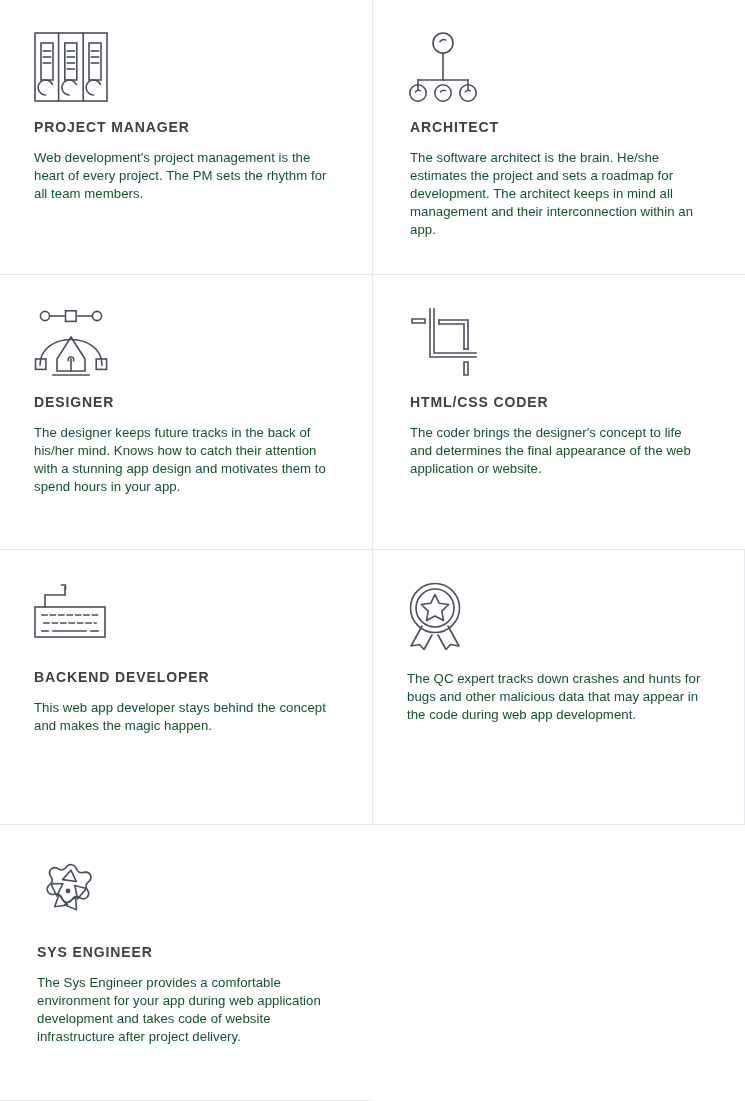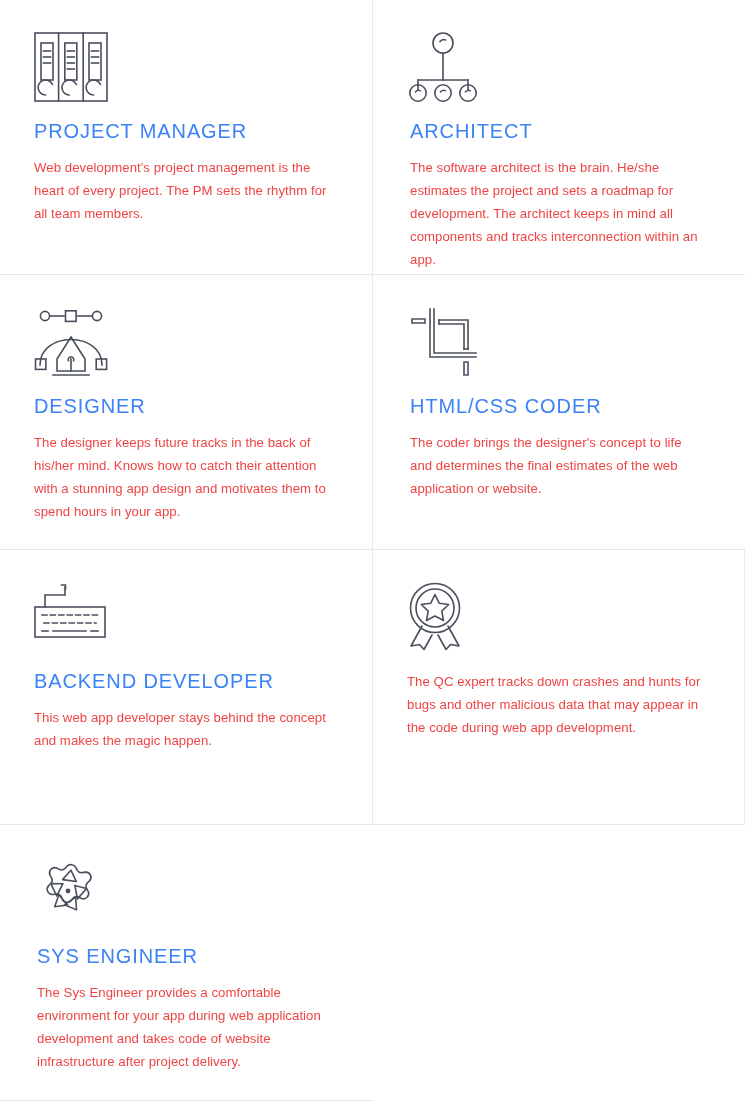--- a/index.html
+++ b/index.html
@@ -44,33 +44,33 @@
     display: flex;
     align-items: flex-start;
     margin-bottom: 6px;
   }
   .role-icon svg {
     display: block;
     overflow: visible;
   }
 
   .role-title {
-    font-size: 20px;
-    font-weight: normal;
+    font-size: 14px;
+    font-weight: bold;
     letter-spacing: 0.9px;
-    color: #3b82f6;
+    color: #404040;
     text-transform: uppercase;
     margin: 0 0 14px 0;
     line-height: 1.1;
   }
 
   .role-desc {
     font-size: 13.2px;
-    line-height: 23px;
-    color: #ef4444;
+    line-height: 18px;
+    color: #14532d;
     margin: 0;
     letter-spacing: 0.05px;
   }
 
   
   .ln {
     fill: none;
     stroke: #4a4f5c;
     stroke-width: 1.6;
     stroke-linecap: square;
@@ -132,21 +132,21 @@
         <line class="ln" x1="58" y1="48" x2="58" y2="58"></line>
         <circle class="ln" cx="8" cy="61" r="8.2"></circle>
         <circle class="ln" cx="33" cy="61" r="8.2"></circle>
         <circle class="ln" cx="58" cy="61" r="8.2"></circle>
         <path class="ln" d="M5.6 59.8 q2.4 -2.4 4.5 -1.2"></path>
         <path class="ln" d="M30.6 59.8 q2.4 -2.4 4.5 -1.2"></path>
         <path class="ln" d="M55.6 59.8 q2.4 -2.4 4.5 -1.2"></path>
       </svg>
     </div>
     <h3 class="role-title">ARCHITECT</h3>
-    <p class="role-desc">The software architect is the brain. He/she estimates the project and sets a roadmap for development. The architect keeps in mind all components and tracks interconnection within an app.</p>
+    <p class="role-desc">The software architect is the brain. He/she estimates the project and sets a roadmap for development. The architect keeps in mind all management and their interconnection within an app.</p>
   </div>
 
   <div class="role-card col-left">
     <div class="role-icon">
       <svg width="74" height="72" viewBox="0 0 74 72" aria-hidden="true">
         <path class="ln" d="M6 58 C6 24, 68 24, 68 58"></path>
         <line class="ln" x1="16" y1="9" x2="30" y2="9"></line>
         <line class="ln" x1="44" y1="9" x2="58" y2="9"></line>
         <circle class="ln" cx="11" cy="9" r="4.6"></circle>
         <circle class="ln" cx="63" cy="9" r="4.6"></circle>
@@ -170,21 +170,21 @@
         <polyline class="ln" points="24,2 24,46 66,46"></polyline>
         <polyline class="ln" points="2,12 15,12 15,16 2,16 2,12"></polyline>
         <polyline class="ln" points="29,13 58,13 58,42"></polyline>
         <polyline class="ln" points="29,17 54,17 54,42"></polyline>
         <line class="ln" x1="54" y1="42" x2="58" y2="42"></line>
         <line class="ln" x1="29" y1="13" x2="29" y2="17"></line>
         <polyline class="ln" points="54,55 58,55 58,68 54,68 54,55"></polyline>
       </svg>
     </div>
     <h3 class="role-title">HTML/CSS CODER</h3>
-    <p class="role-desc">The coder brings the designer's concept to life and determines the final estimates of the web application or website.</p>
+    <p class="role-desc">The coder brings the designer's concept to life and determines the final appearance of the web application or website.</p>
   </div>
 
   <div class="role-card col-left">
     <div class="role-icon">
       <svg width="72" height="56" viewBox="0 0 72 56" aria-hidden="true">
         <polyline class="ln" points="11,25 11,13 31,13 31,5"></polyline>
         <polyline class="ln" points="27.5,3 31.5,3 31.5,7"></polyline>
         <rect class="ln" x="1" y="25" width="70" height="30"></rect>
         <g class="ln" stroke-dasharray="5 3.4">
           <line x1="8" y1="33" x2="64" y2="33"></line>

